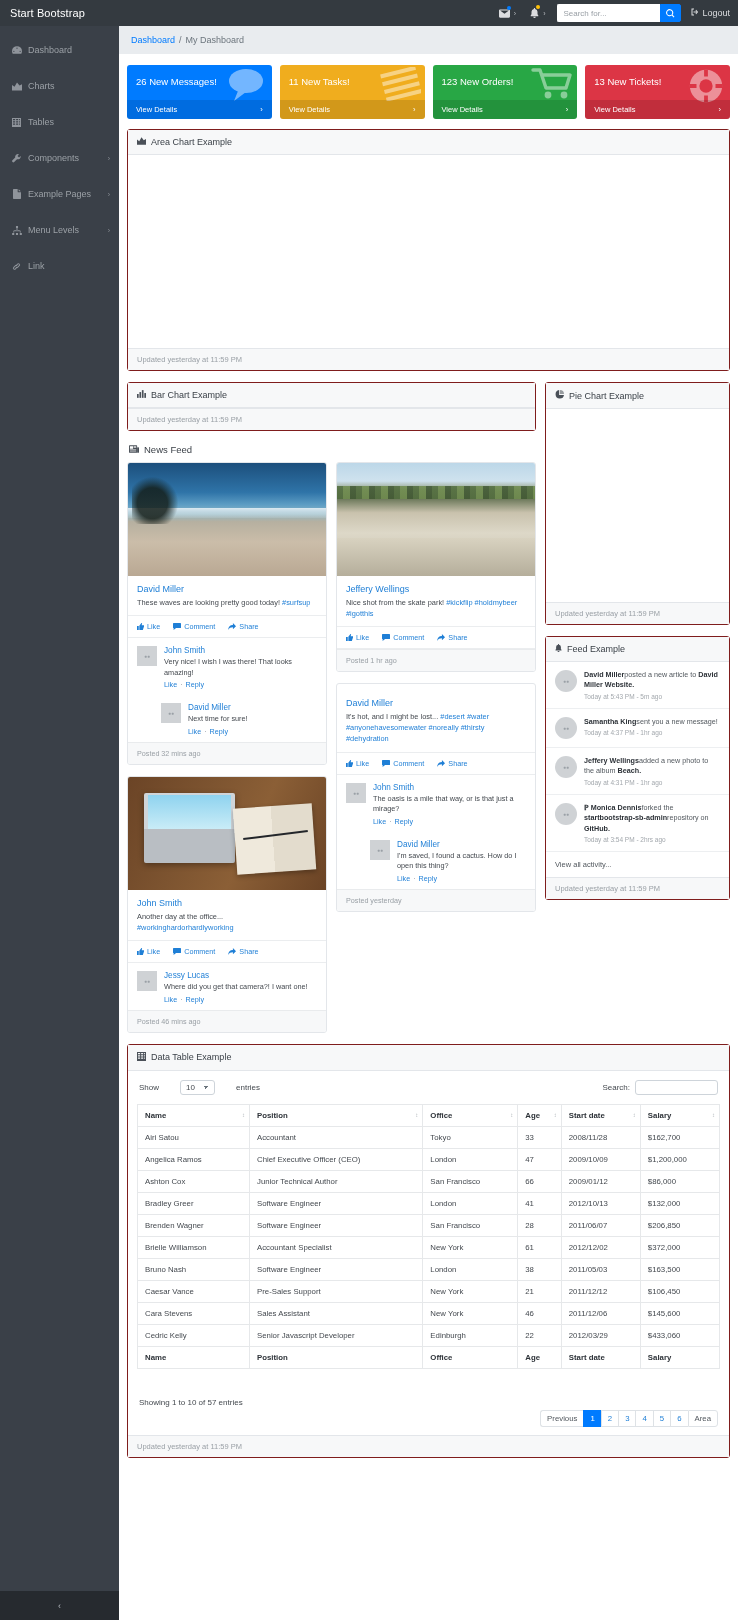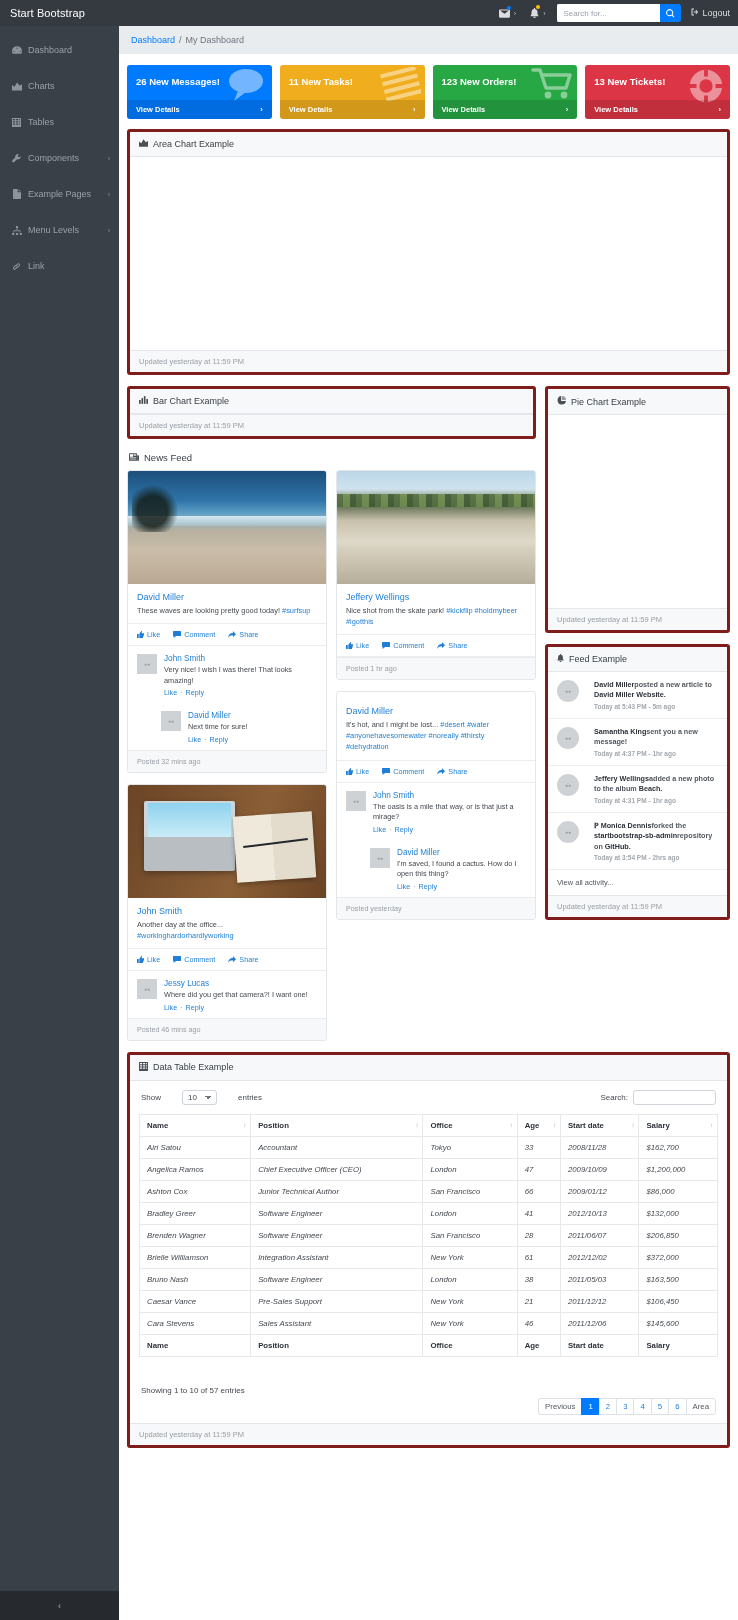--- a/index.html
+++ b/index.html
@@ -127,21 +127,21 @@
     padding: 9px 12px;
     font-size: 9px;
     color: #6c757d;
     display: flex;
     gap: 4px;
   }
   .breadcrumb-bar a { color: #007bff; text-decoration: none; cursor: pointer; }
   .container { padding: 6px 8px 0 8px; }
 
   
-  .cards-row { display: flex; gap: 8px; padding: 5px 0 10px 0; font-weight: bold; }
+  .cards-row { display: flex; gap: 8px; padding: 5px 0 10px 0; }
   .mini-card {
     flex: 1 1 0;
     border-radius: 3px;
     color: #fff;
     overflow: hidden;
     position: relative;
   }
   .mini-card .mc-body { padding: 11px 9px 13px 9px; position: relative; z-index: 2; }
   .mini-card .mc-title { font-size: 9.5px; }
   .mini-card .mc-foot {
@@ -159,21 +159,21 @@
     z-index: 1;
     color: #fff;
   }
   .bg-primary { background: #007bff; }
   .bg-warning { background: #f0ad1e; }
   .bg-success { background: #28a745; }
   .bg-danger  { background: #dc3545; }
 
   
   .card {
-    border: 3px solid #7f1d1d;
+    border: 1px solid #7f1d1d;
     border-radius: 3px;
     background: #fff;
     margin-bottom: 11px;
   }
   .card-header {
     background: #f7f8f9;
     border-bottom: 1px solid #e3e6ea;
     padding: 7px 9px;
     font-size: 9px;
     color: #3b4148;
@@ -204,24 +204,23 @@
   .c-green { color: #31a34a; }
 
   .two-col { display: flex; gap: 9px; align-items: flex-start; }
   .col-left { flex: 1 1 auto; min-width: 0; }
   .col-right { width: 185px; flex: 0 0 185px; }
   .pie-area { height: 193px; }
 
   
   .feed-item {
     display: flex;
-    gap: 15px;
+    gap: 7px;
     padding: 8px 9px;
     border-bottom: 1px solid #edeff1;
-    font-weight: bold;
   }
   .feed-avatar {
     width: 22px; height: 22px; border-radius: 50%;
     background: #cfd2d5; flex: 0 0 22px;
     display: flex; align-items: center; justify-content: center;
     font-size: 5px; color: #9aa0a6;
   }
   .feed-text { font-size: 7.2px; line-height: 1.45; color: #52585e; }
   .feed-text b { color: #2d3238; }
   .feed-time { font-size: 6.5px; color: #a3a8ad; margin-top: 2px; }
@@ -304,21 +303,21 @@
     border: 1px solid #e6e8ea;
     padding: 6px 7px;
     text-align: left;
     color: #44494f;
   }
   table.dt th { font-weight: bold; color: #2d3238; position: relative; }
   table.dt th .sort { position: absolute; right: 5px; top: 50%; transform: translateY(-50%); color: #b4b9bd; font-size: 6px; letter-spacing: -1px; }
   table.dt tbody td { border-left: none; border-right: none; }
   table.dt tbody tr td:first-child { border-left: 1px solid #e6e8ea; }
   table.dt tbody tr td:last-child { border-right: 1px solid #e6e8ea; }
-  table.dt td.cell { border-left: 1px solid #e6e8ea; border-right: 1px solid #e6e8ea; font-style: italic;}
+  table.dt td.cell { border-left: 1px solid #e6e8ea; border-right: 1px solid #e6e8ea;}
   .dt-bottom { display: flex; justify-content: space-between; align-items: center; padding: 9px 2px 2px 2px; font-size: 8px; color: #44494f; }
   .pager { display: flex; margin-top: 32px; }
   .pager .pg {
     border: 1px solid #dee2e6;
     border-right: none;
     padding: 3px 6px;
     font-size: 7.8px;
     color: #1f7fd6;
     cursor: pointer;
     background: #fff;
@@ -974,21 +973,21 @@
               <tr>
                   <td class="cell">Brenden Wagner</td>
                   <td class="cell">Software Engineer</td>
                   <td class="cell">San Francisco</td>
                   <td class="cell">28</td>
                   <td class="cell">2011/06/07</td>
                   <td class="cell">$206,850</td>
                 </tr>
               <tr>
                   <td class="cell">Brielle Williamson</td>
-                  <td class="cell">Integration Assistant</td>
+                  <td class="cell">Accountant Specialist</td>
                   <td class="cell">New York</td>
                   <td class="cell">61</td>
                   <td class="cell">2012/12/02</td>
                   <td class="cell">$372,000</td>
                 </tr>
               <tr>
                   <td class="cell">Bruno Nash</td>
                   <td class="cell">Software Engineer</td>
                   <td class="cell">London</td>
                   <td class="cell">38</td>
@@ -1003,20 +1002,28 @@
                   <td class="cell">2011/12/12</td>
                   <td class="cell">$106,450</td>
                 </tr>
               <tr>
                   <td class="cell">Cara Stevens</td>
                   <td class="cell">Sales Assistant</td>
                   <td class="cell">New York</td>
                   <td class="cell">46</td>
                   <td class="cell">2011/12/06</td>
                   <td class="cell">$145,600</td>
+                </tr>
+              <tr>
+                  <td class="cell">Cedric Kelly</td>
+                  <td class="cell">Senior Javascript Developer</td>
+                  <td class="cell">Edinburgh</td>
+                  <td class="cell">22</td>
+                  <td class="cell">2012/03/29</td>
+                  <td class="cell">$433,060</td>
                 </tr>
             </tbody>
             <tfoot>
               <tr>
                 <th>Name</th>
                 <th>Position</th>
                 <th>Office</th>
                 <th>Age</th>
                 <th>Start date</th>
                 <th>Salary</th>

